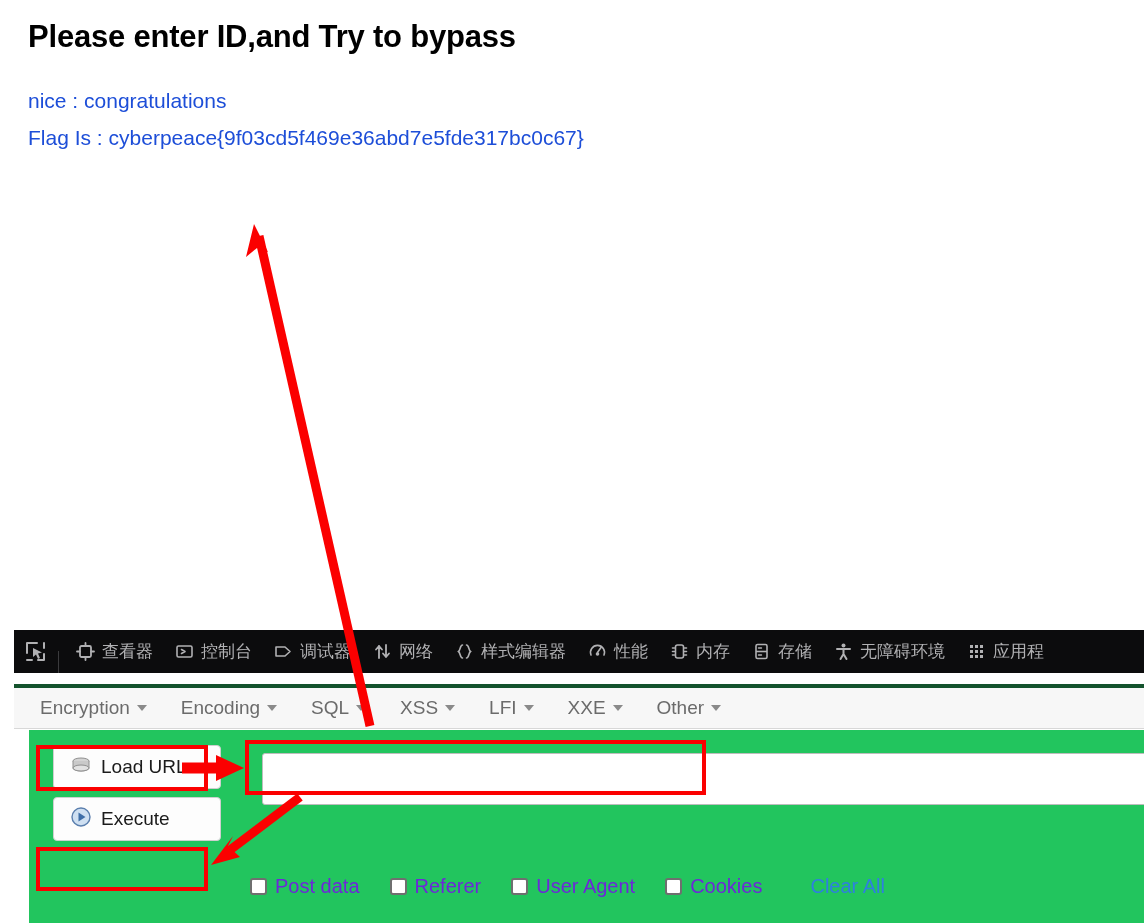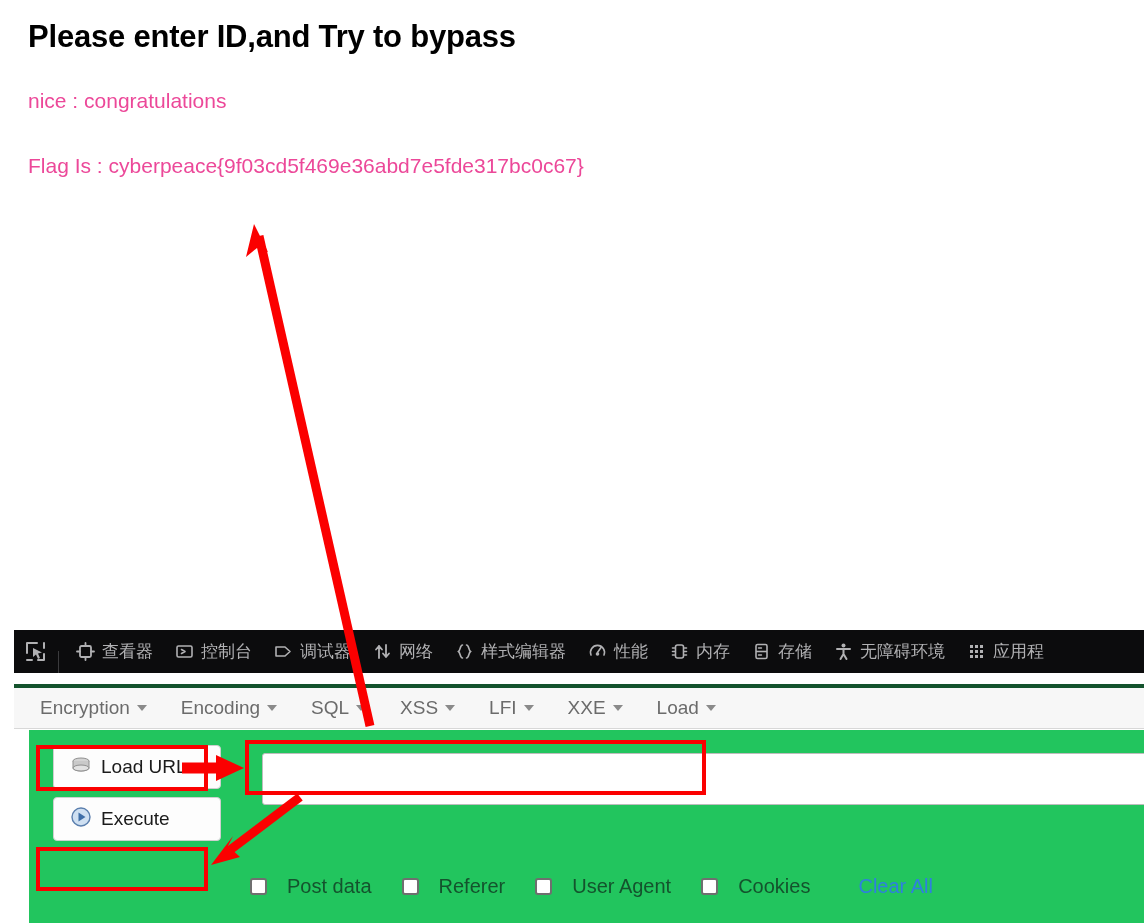--- a/index.html
+++ b/index.html
@@ -14,24 +14,24 @@
   
   .page-content { position: absolute; left: 0; top: 0; width: 1144px; }
   .page-title {
     margin: 0; padding: 0;
     position: absolute; left: 14px; top: 19px;
     font-size: 31px; font-weight: bold; color: #000;
     letter-spacing: -0.2px;
   }
   .page-line {
     position: absolute; left: 14px;
-    font-size: 21px; color: #ec4899; white-space: nowrap;
+    font-size: 21px; color: #1d4ed8; white-space: nowrap;
   }
   .line-nice { top: 89px; }
-  .line-flag { top: 154px; }
+  .line-flag { top: 126px; }
 
   
   .devtools-toolbar {
     position: absolute; left: 0; top: 630px;
     width: 1144px; height: 43px;
     background: #0c0c0d;
     display: flex; align-items: flex-end;
     overflow: hidden;
   }
   .dt-picker {
@@ -115,23 +115,23 @@
     font-family: "Liberation Sans", sans-serif;
     font-size: 19px; color: #3c3c3c;
     padding: 6px 12px; resize: none; outline: none;
   }
 
   .hb-options {
     position: absolute; left: 236px; top: 875px;
     display: flex; align-items: center;
   }
   .hb-check {
-    display: flex; align-items: center; gap: 20px;
+    display: flex; align-items: center; gap: 8px;
     margin-right: 30px;
-    font-size: 20px; color: #14532d; white-space: nowrap;
+    font-size: 20px; color: #6d28d9; white-space: nowrap;
   }
   .hb-check .cbox {
     width: 17px; height: 17px;
     border: 2px solid #6f6f6f; border-radius: 3px;
     background: #fff; box-sizing: border-box;
   }
   .hb-clear-all {
     font-size: 20px; color: #2f7fe0; margin-left: 18px; white-space: nowrap;
   }
 
@@ -300,21 +300,21 @@
     </div>
     <div class="hb-menu-item">
       <span>LFI</span>
       <span class="caret"></span>
     </div>
     <div class="hb-menu-item">
       <span>XXE</span>
       <span class="caret"></span>
     </div>
     <div class="hb-menu-item">
-      <span>Load</span>
+      <span>Other</span>
       <span class="caret"></span>
     </div>
   </div>
 
   <div class="hackbar-body">
 
     <div class="hb-buttons">
       <div class="hb-btn">
         <span>
           <svg width="22" height="20" viewBox="0 0 22 20">

